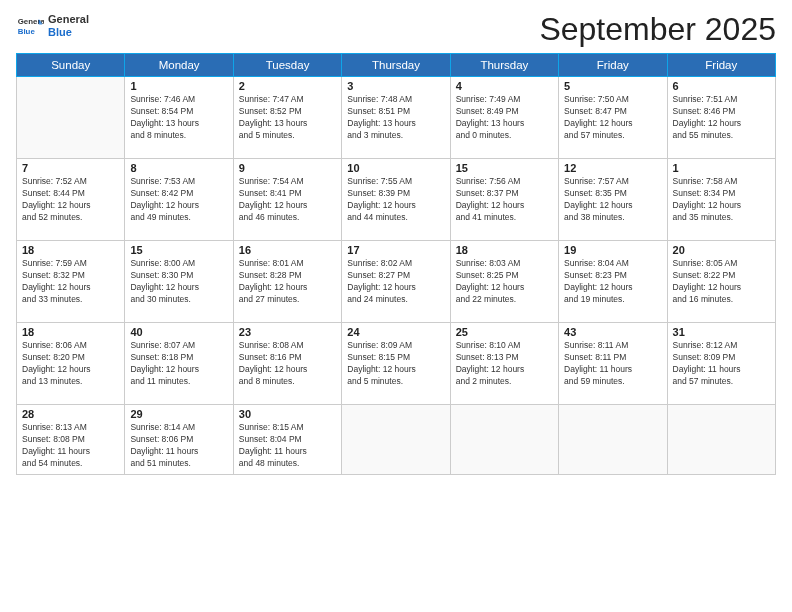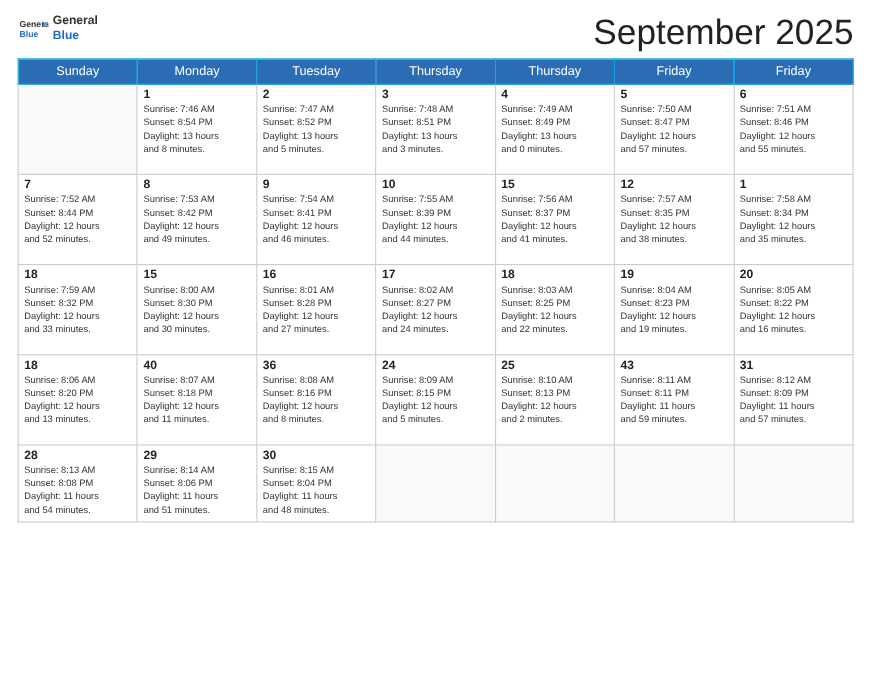--- a/index.html
+++ b/index.html
@@ -212,21 +212,21 @@
         <tr>
           <td>
             <span class="day-num">18</span>
             <div class="day-info">Sunrise: 8:06 AM<br>Sunset: 8:20 PM<br>Daylight: 12 hours<br>and 13 minutes.</div>
           </td>
           <td>
             <span class="day-num">40</span>
             <div class="day-info">Sunrise: 8:07 AM<br>Sunset: 8:18 PM<br>Daylight: 12 hours<br>and 11 minutes.</div>
           </td>
           <td>
-            <span class="day-num">36</span>
+            <span class="day-num">23</span>
             <div class="day-info">Sunrise: 8:08 AM<br>Sunset: 8:16 PM<br>Daylight: 12 hours<br>and 8 minutes.</div>
           </td>
           <td>
             <span class="day-num">24</span>
             <div class="day-info">Sunrise: 8:09 AM<br>Sunset: 8:15 PM<br>Daylight: 12 hours<br>and 5 minutes.</div>
           </td>
           <td>
             <span class="day-num">25</span>
             <div class="day-info">Sunrise: 8:10 AM<br>Sunset: 8:13 PM<br>Daylight: 12 hours<br>and 2 minutes.</div>
           </td>

